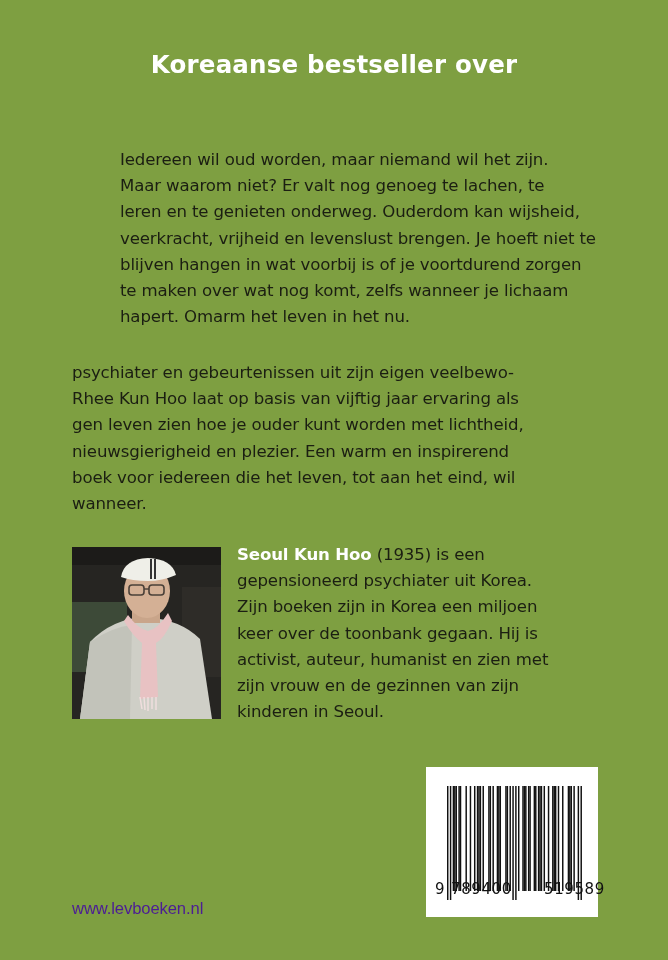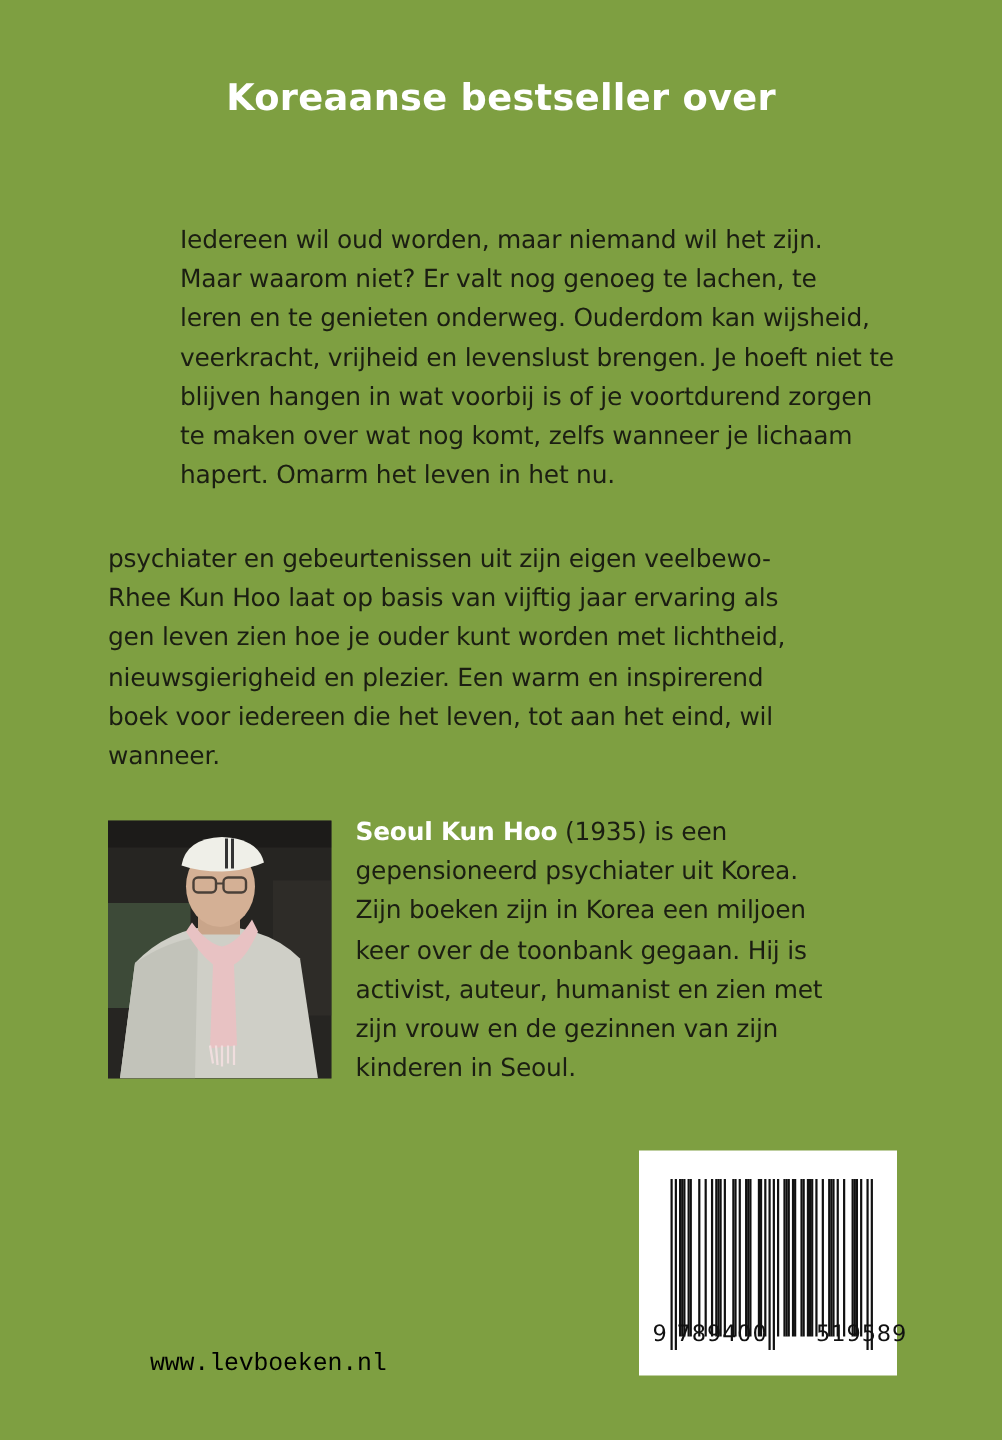--- a/index.html
+++ b/index.html
@@ -44,22 +44,22 @@
       background: #ffffff;
     }
     .barcode-box svg { position: absolute; left: 0; top: 0; }
     .digits {
       position: absolute; top: 113px; left: 0; width: 172px; height: 22px;
       font-family: "DejaVu Sans", sans-serif; font-size: 15px; color: #111;
     }
     .digits span { position: absolute; top: 0; }
     .website {
       position: absolute; left: 72px; top: 899px;
-      color: #000000; font-family: Liberation Mono, monospace;
-      font-size: 16.6px; letter-spacing: -0.1px; margin-left: 28px;
+      color: #4c1d95; font-family: Liberation Sans, sans-serif;
+      font-size: 16.6px; letter-spacing: -0.1px;
     }
   </style>
 </head>
 <body>
 
 <div class="cover">
 
   <div class="headline">
     <div>Koreaanse bestseller over</div>
   </div>

